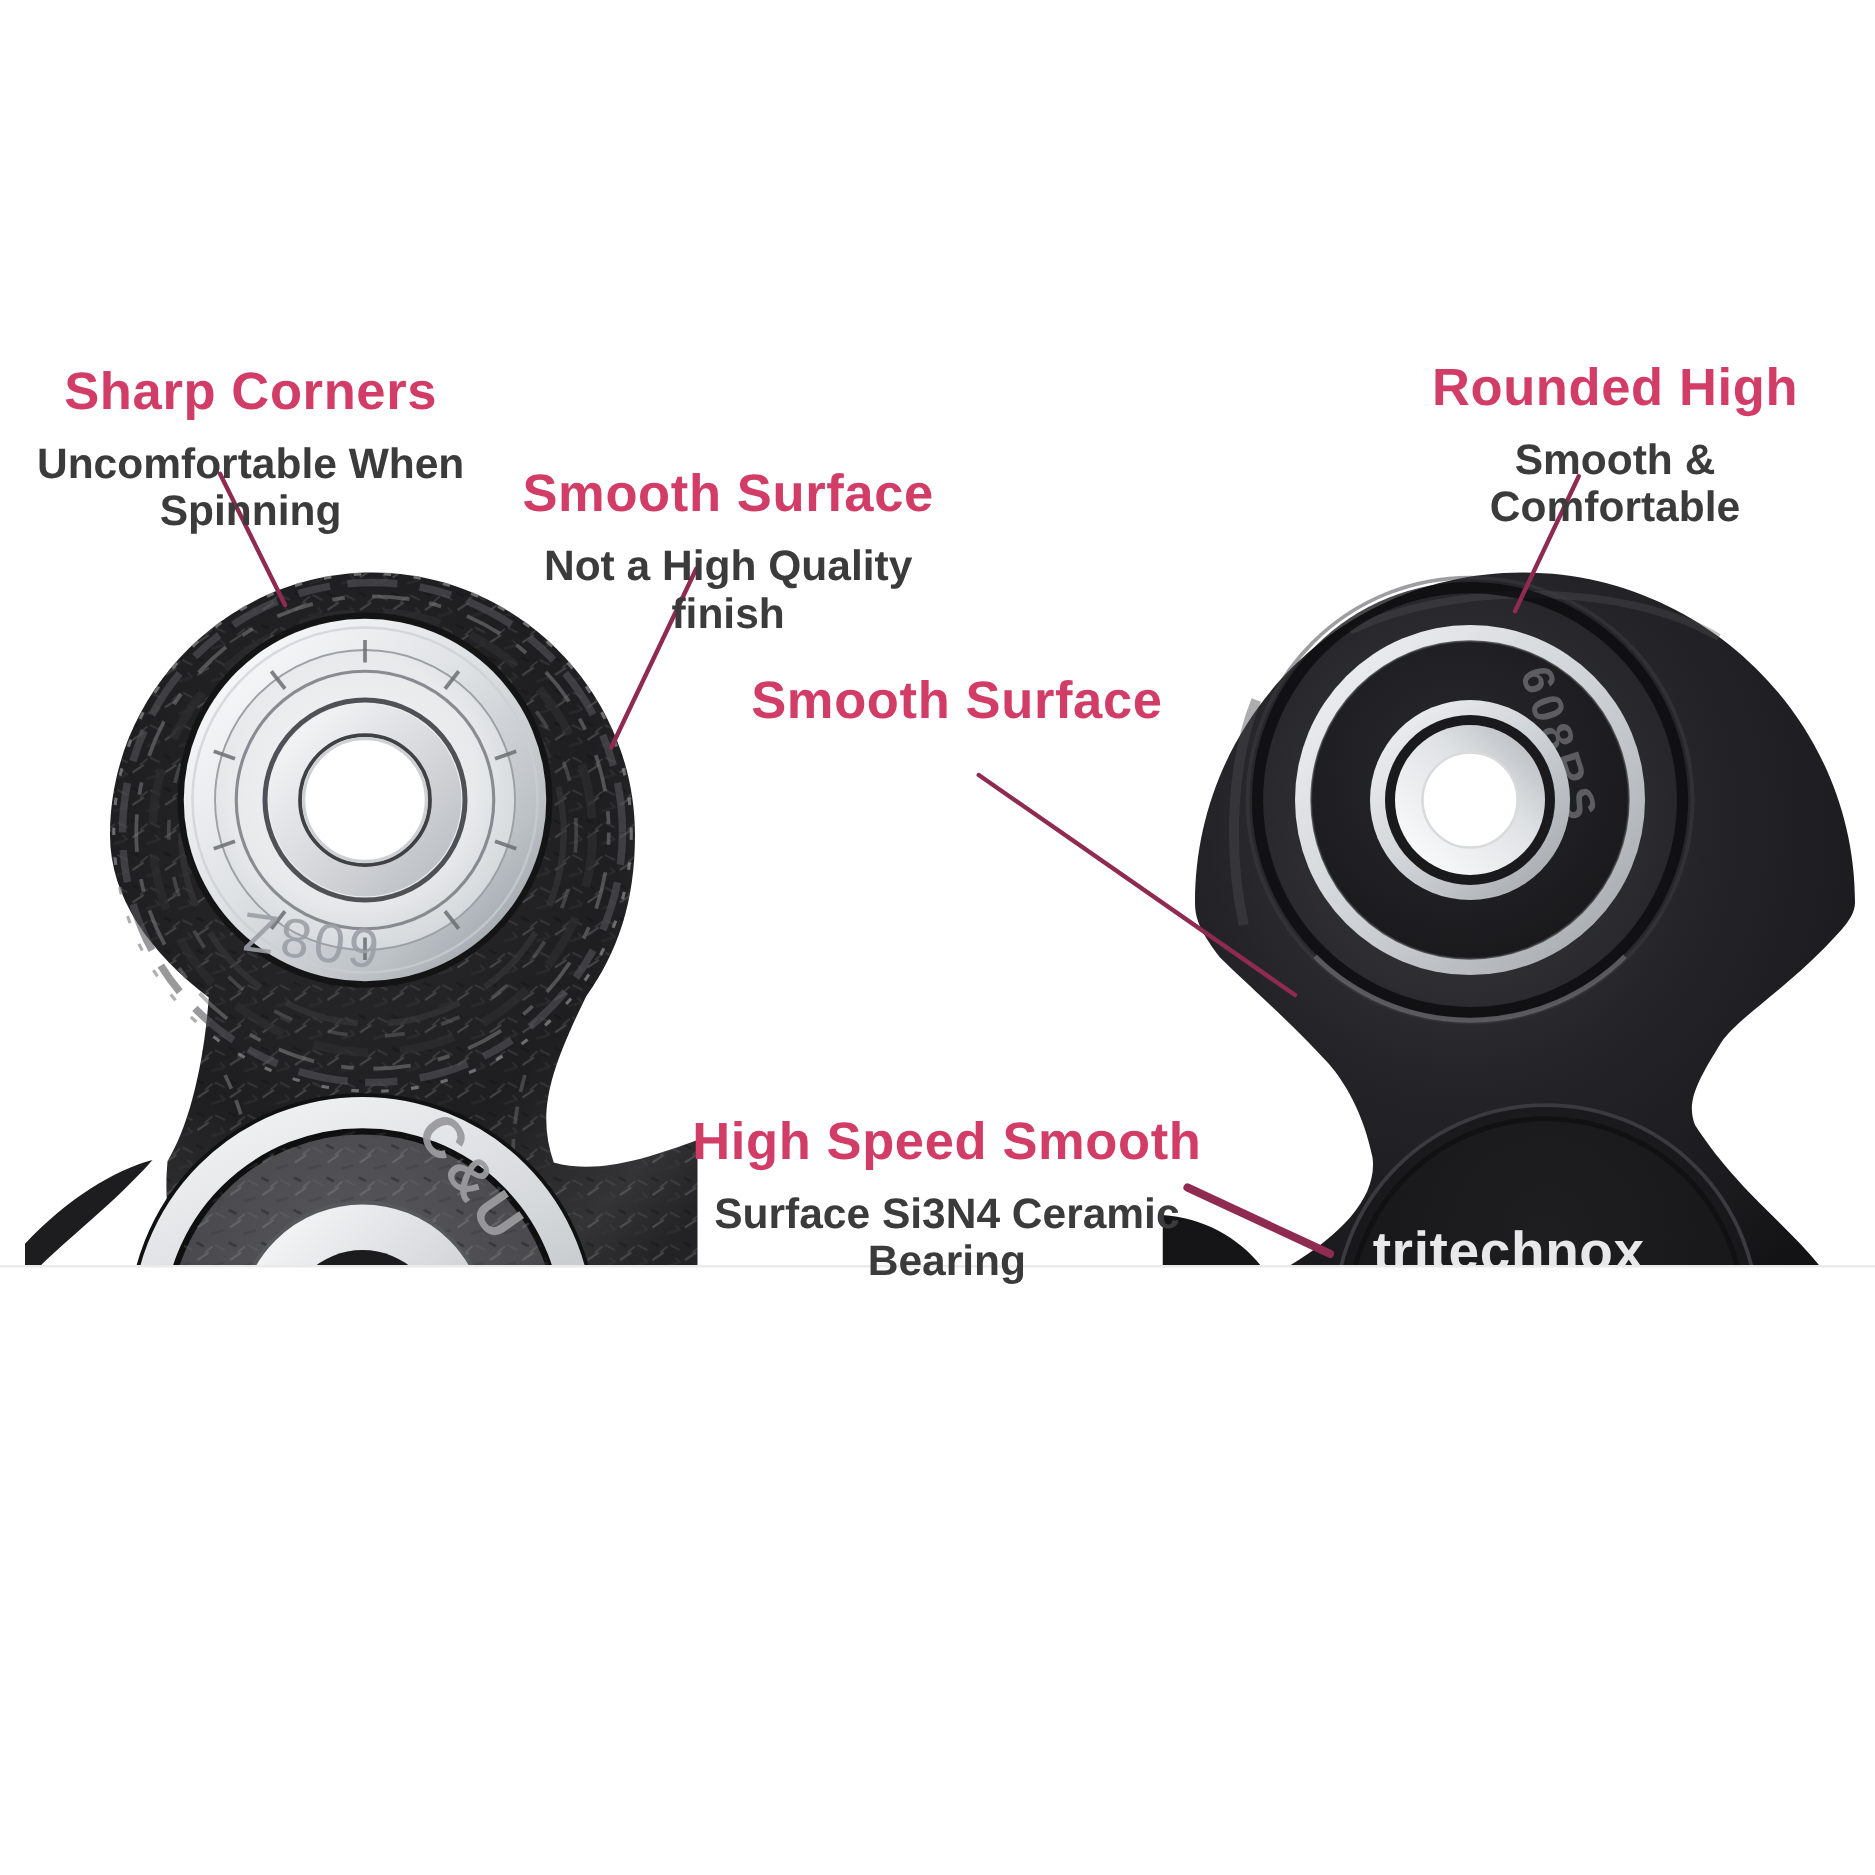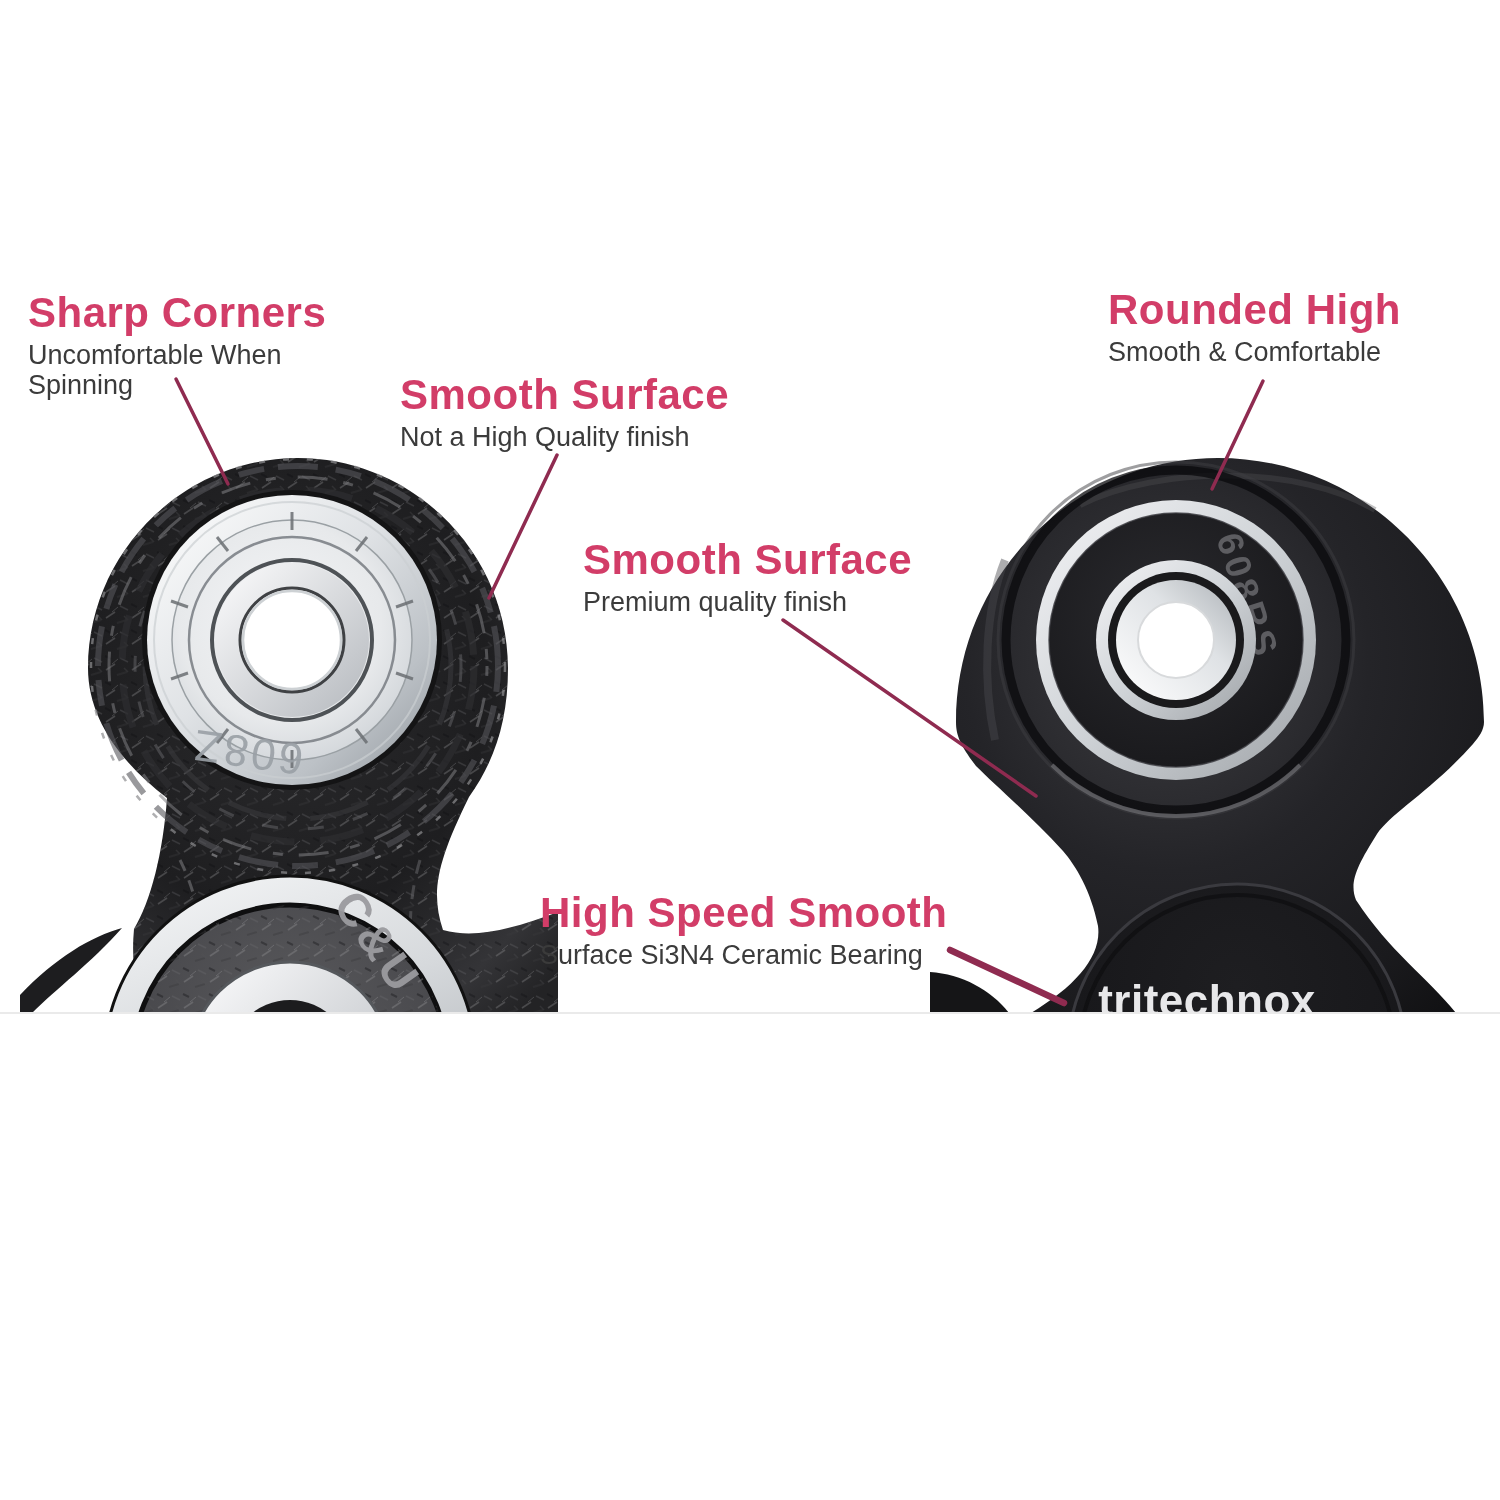--- a/index.html
+++ b/index.html
@@ -7,23 +7,23 @@
     --subtitle-gray:#3b3b3b;
     --caption-black:#0e0e0e;
     --leader-maroon:#8f2b50;
     --page-bg:#ffffff;
   }
   html,body{margin:0;padding:0;background:#fff;}
   .canvas{
     position:relative;width:1500px;height:1500px;background:var(--page-bg);
     font-family:"Liberation Sans",sans-serif;overflow:hidden;
   }
-  .ann{position:absolute;line-height:1.12;}
+  .ann{position:absolute;text-align:center;line-height:1.12;}
   .ann-title{color:var(--heading-pink);font-size:42px;font-weight:700;letter-spacing:.5px;}
-  .ann-sub{color:var(--subtitle-gray);font-size:27px;font-weight:400;margin-top:4px;}
+  .ann-sub{color:var(--subtitle-gray);font-size:34px;font-weight:700;margin-top:16px;}
   .caption{position:absolute;text-align:center;color:var(--caption-black);
     font-size:62px;font-weight:700;letter-spacing:-1px;}
   .photo{position:absolute;}
   .leader-layer{position:absolute;left:0;top:0;pointer-events:none;}
   .leader{stroke:var(--leader-maroon);stroke-width:3.5;stroke-linecap:round;}
   .leader.thick{stroke-width:6.5;}
   .seam{position:absolute;left:0;top:1012px;width:1500px;height:2px;background:#eaeaea;}
   svg text{font-family:"Liberation Sans",sans-serif;}
 </style>
 </head>
@@ -239,21 +239,20 @@
     <div class="ann-sub">Not a High Quality finish</div>
   </div>
 
   <div class="ann" style="left:1108px;top:286px;width:368px;">
     <div class="ann-title">Rounded High</div>
     <div class="ann-sub">Smooth &amp; Comfortable</div>
   </div>
 
   <div class="ann" style="left:583px;top:536px;width:365px;">
     <div class="ann-title">Smooth Surface</div>
-    <div class="ann-sub">Premium quality finish</div>
   </div>
 
   <div class="ann" style="left:540px;top:889px;width:435px;">
     <div class="ann-title">High Speed Smooth</div>
     <div class="ann-sub">Surface Si3N4 Ceramic Bearing</div>
   </div>
 
 
 </div>
 

